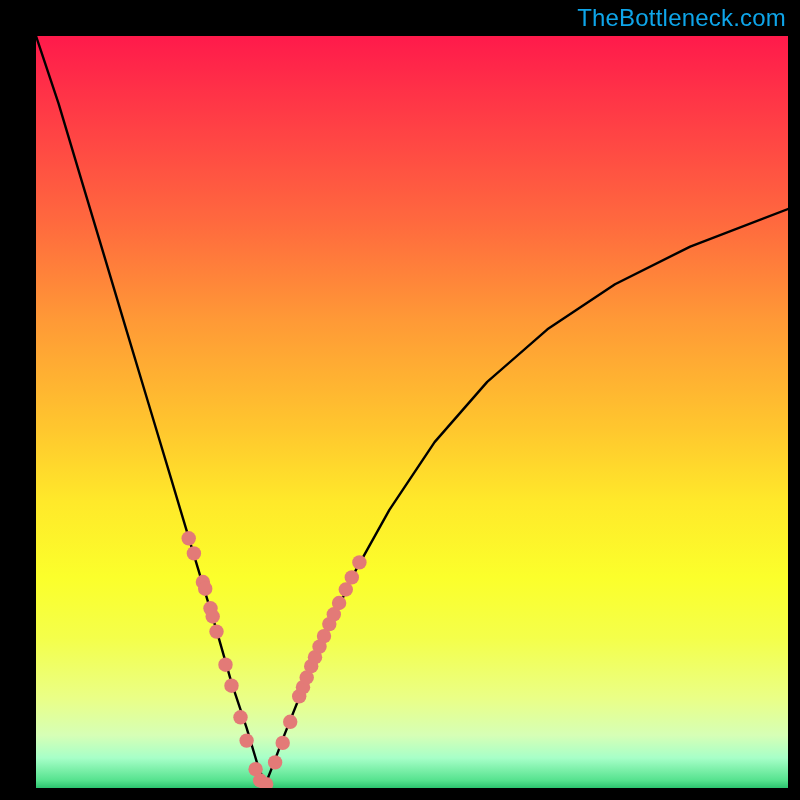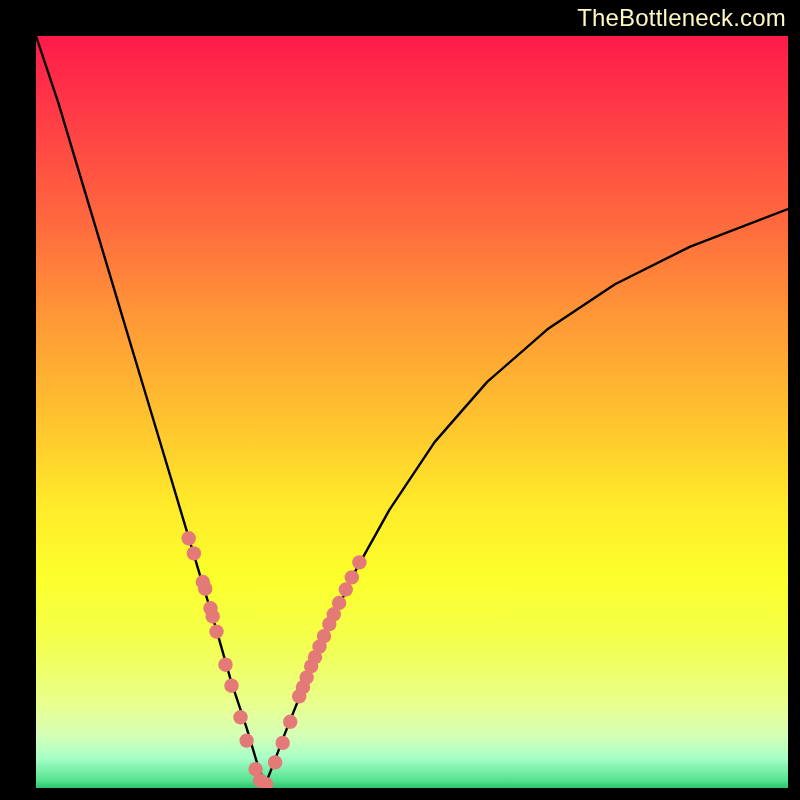--- a/index.html
+++ b/index.html
@@ -14,21 +14,21 @@
   .stage {
     position: relative;
     width: 800px;
     height: 800px;
     background: #000;
   }
   .watermark {
     position: absolute;
     top: 4px;
     right: 14px;
-    color: #fef9c3;
+    color: #0ea5e9;
     font-size: 24px;
     font-weight: 500;
     letter-spacing: 0.2px;
     z-index: 20;
   }
   .plot {
     position: absolute;
     left: 36px;
     top: 36px;
     width: 752px;

